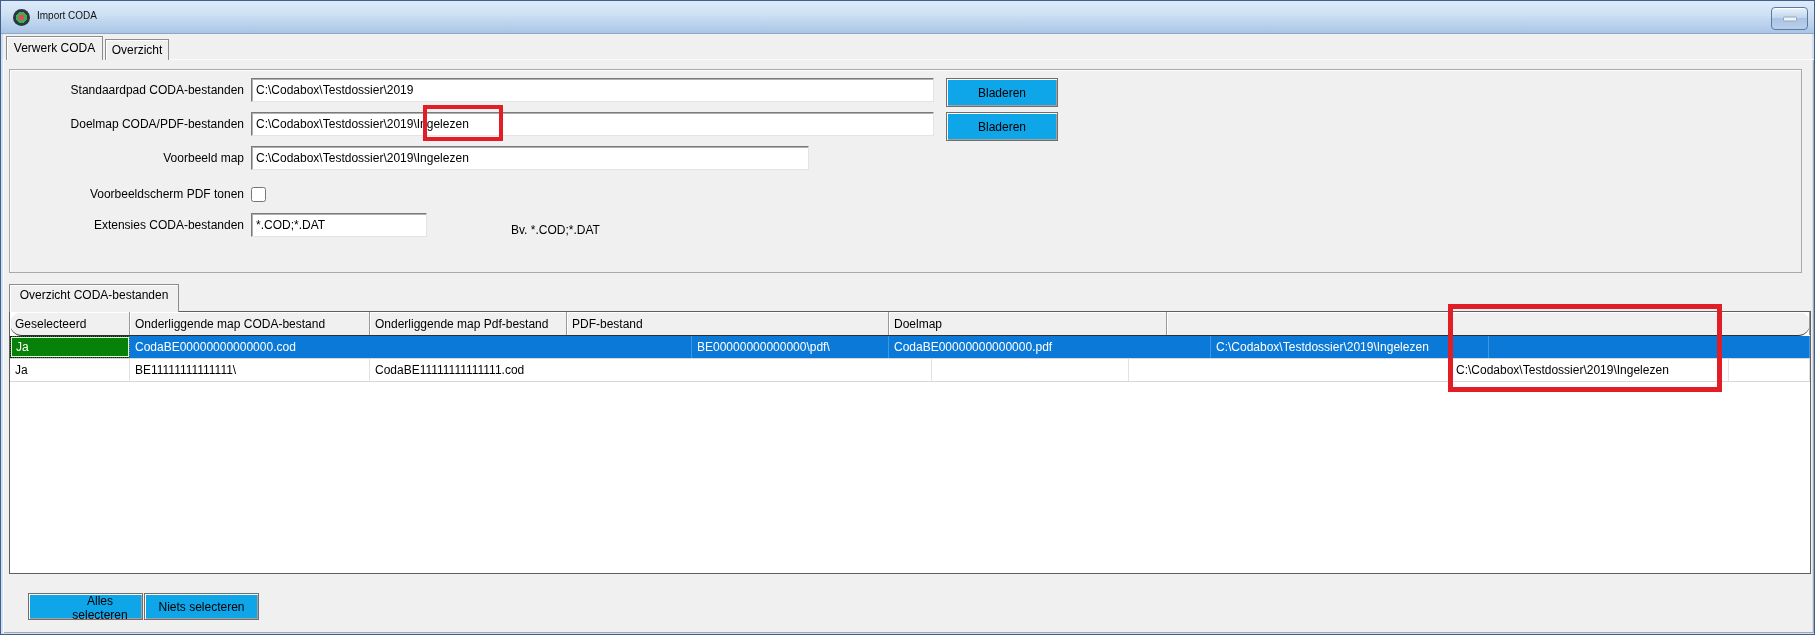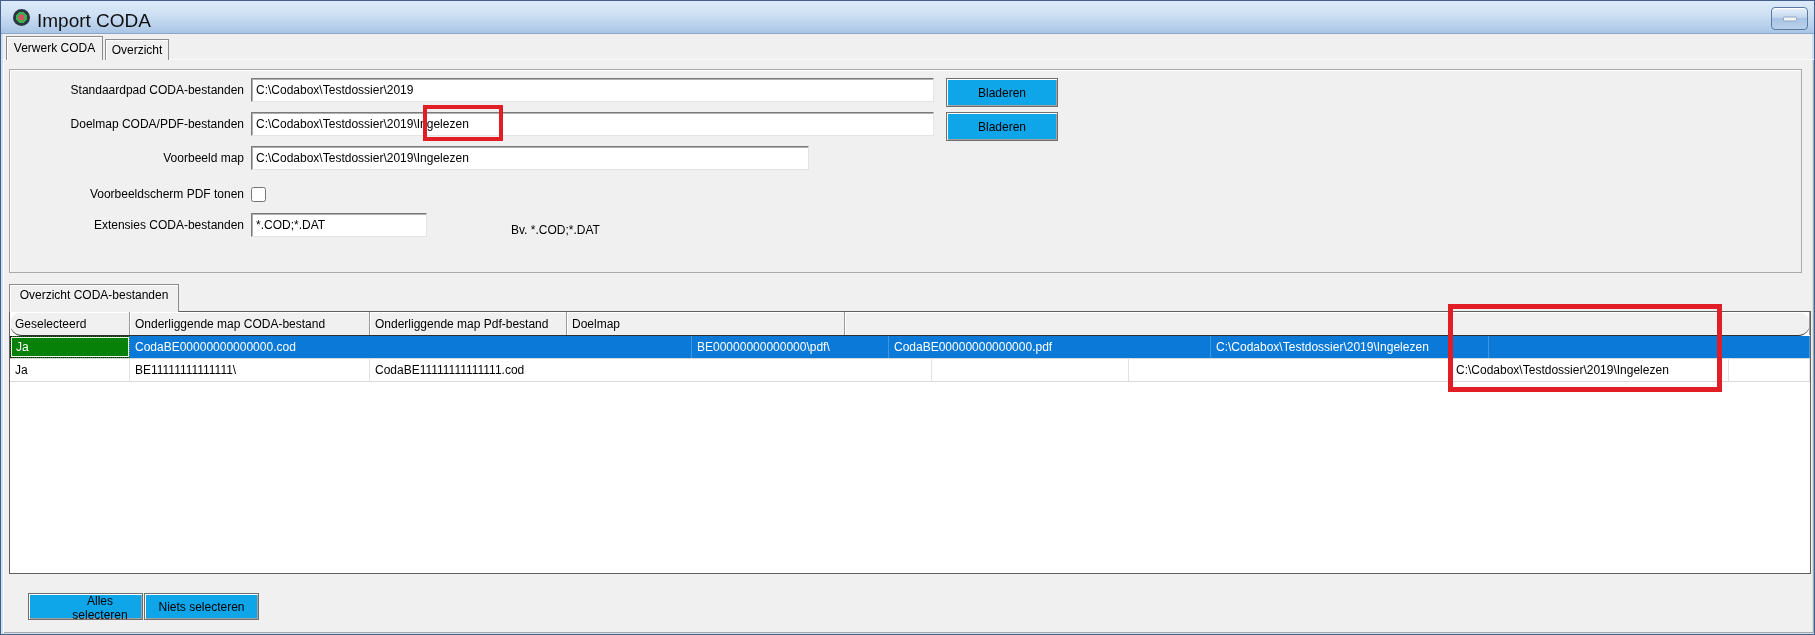--- a/index.html
+++ b/index.html
@@ -10,21 +10,21 @@
     border:1px solid #43608c; overflow:hidden;
     box-shadow: inset 0 0 0 2px #cfe0f3;
   }
   .titlebar {
     position:absolute; left:0; top:0; right:0; height:33px;
     background:linear-gradient(180deg,#dcebfa 0%,#cfe1f4 40%,#b6cfeb 80%,#a9c5e4 100%);
     border-bottom:1px solid #8aa8cc;
   }
   .app-icon { position:absolute; left:12px; top:8px; width:17px; height:17px; border-radius:50%;
     background:radial-gradient(circle at 50% 50%, #d94f63 0 3px, #3fae4e 3px 5.5px, #2a3744 5.5px 8.5px); }
-  .title { position:absolute; left:36px; top:9px; font-size:19px; color:#111; }
+  .title { position:absolute; left:36px; top:9px; font-size:10px; color:#111; }
   .min-btn { position:absolute; right:6px; top:6px; width:37px; height:23px; border-radius:4px;
     border:1px solid #5a7aa4; background:linear-gradient(180deg,#eaf2fb,#c3d7ee 45%,#a9c4e4 50%,#b9d0ea);
     box-shadow: inset 0 1px 0 #ffffff; cursor:default; }
   .min-glyph { position:absolute; left:50%; top:50%; transform:translate(-50%,-50%);
     width:14px; height:5px; background:#f4f4f4; border:1px solid #8fa8c6; border-radius:1px; }
 
   .tab { position:absolute; background:#f0f0f0; border:1px solid #8c8c8c; border-bottom:none;
     box-shadow: inset 1px 1px 0 #ffffff; text-align:center; padding-top:4px; z-index:2; cursor:default; }
   .tab-active   { left:5px;   top:35px; width:97px; height:24px; }
   .tab-inactive { left:104px; top:38px; width:64px; height:21px; padding-top:3px; }
@@ -106,20 +106,21 @@
   <input class="tfield" style="left: 250px; top: 212px; width: 176px;" value="*.COD;*.DAT">
   <div class="hint">Bv. *.COD;*.DAT</div>
 
   <div class="subtab">Overzicht CODA-bestanden</div>
 
   <div class="grid">
     <div class="grid-header">
       <div class="gh-cell c0">Geselecteerd</div>
       <div class="gh-cell c1">Onderliggende map CODA-bestand</div>
       <div class="gh-cell c3">Onderliggende map Pdf-bestand</div>
+      <div class="gh-cell c4">PDF-bestand</div>
       <div class="gh-cell c5">Doelmap</div>
       <div class="gh-cell c6"></div>
     </div>
     <div class="grid-row row-selected">
       <div class="gr-cell c0 cell-green">Ja</div>
       <div class="gr-cell c2">CodaBE00000000000000.cod</div>
       <div class="gr-cell c3">BE00000000000000\pdf\</div>
       <div class="gr-cell c4">CodaBE00000000000000.pdf</div>
       <div class="gr-cell c5">C:\Codabox\Testdossier\2019\Ingelezen</div>
       <div class="gr-cell c6"></div>

